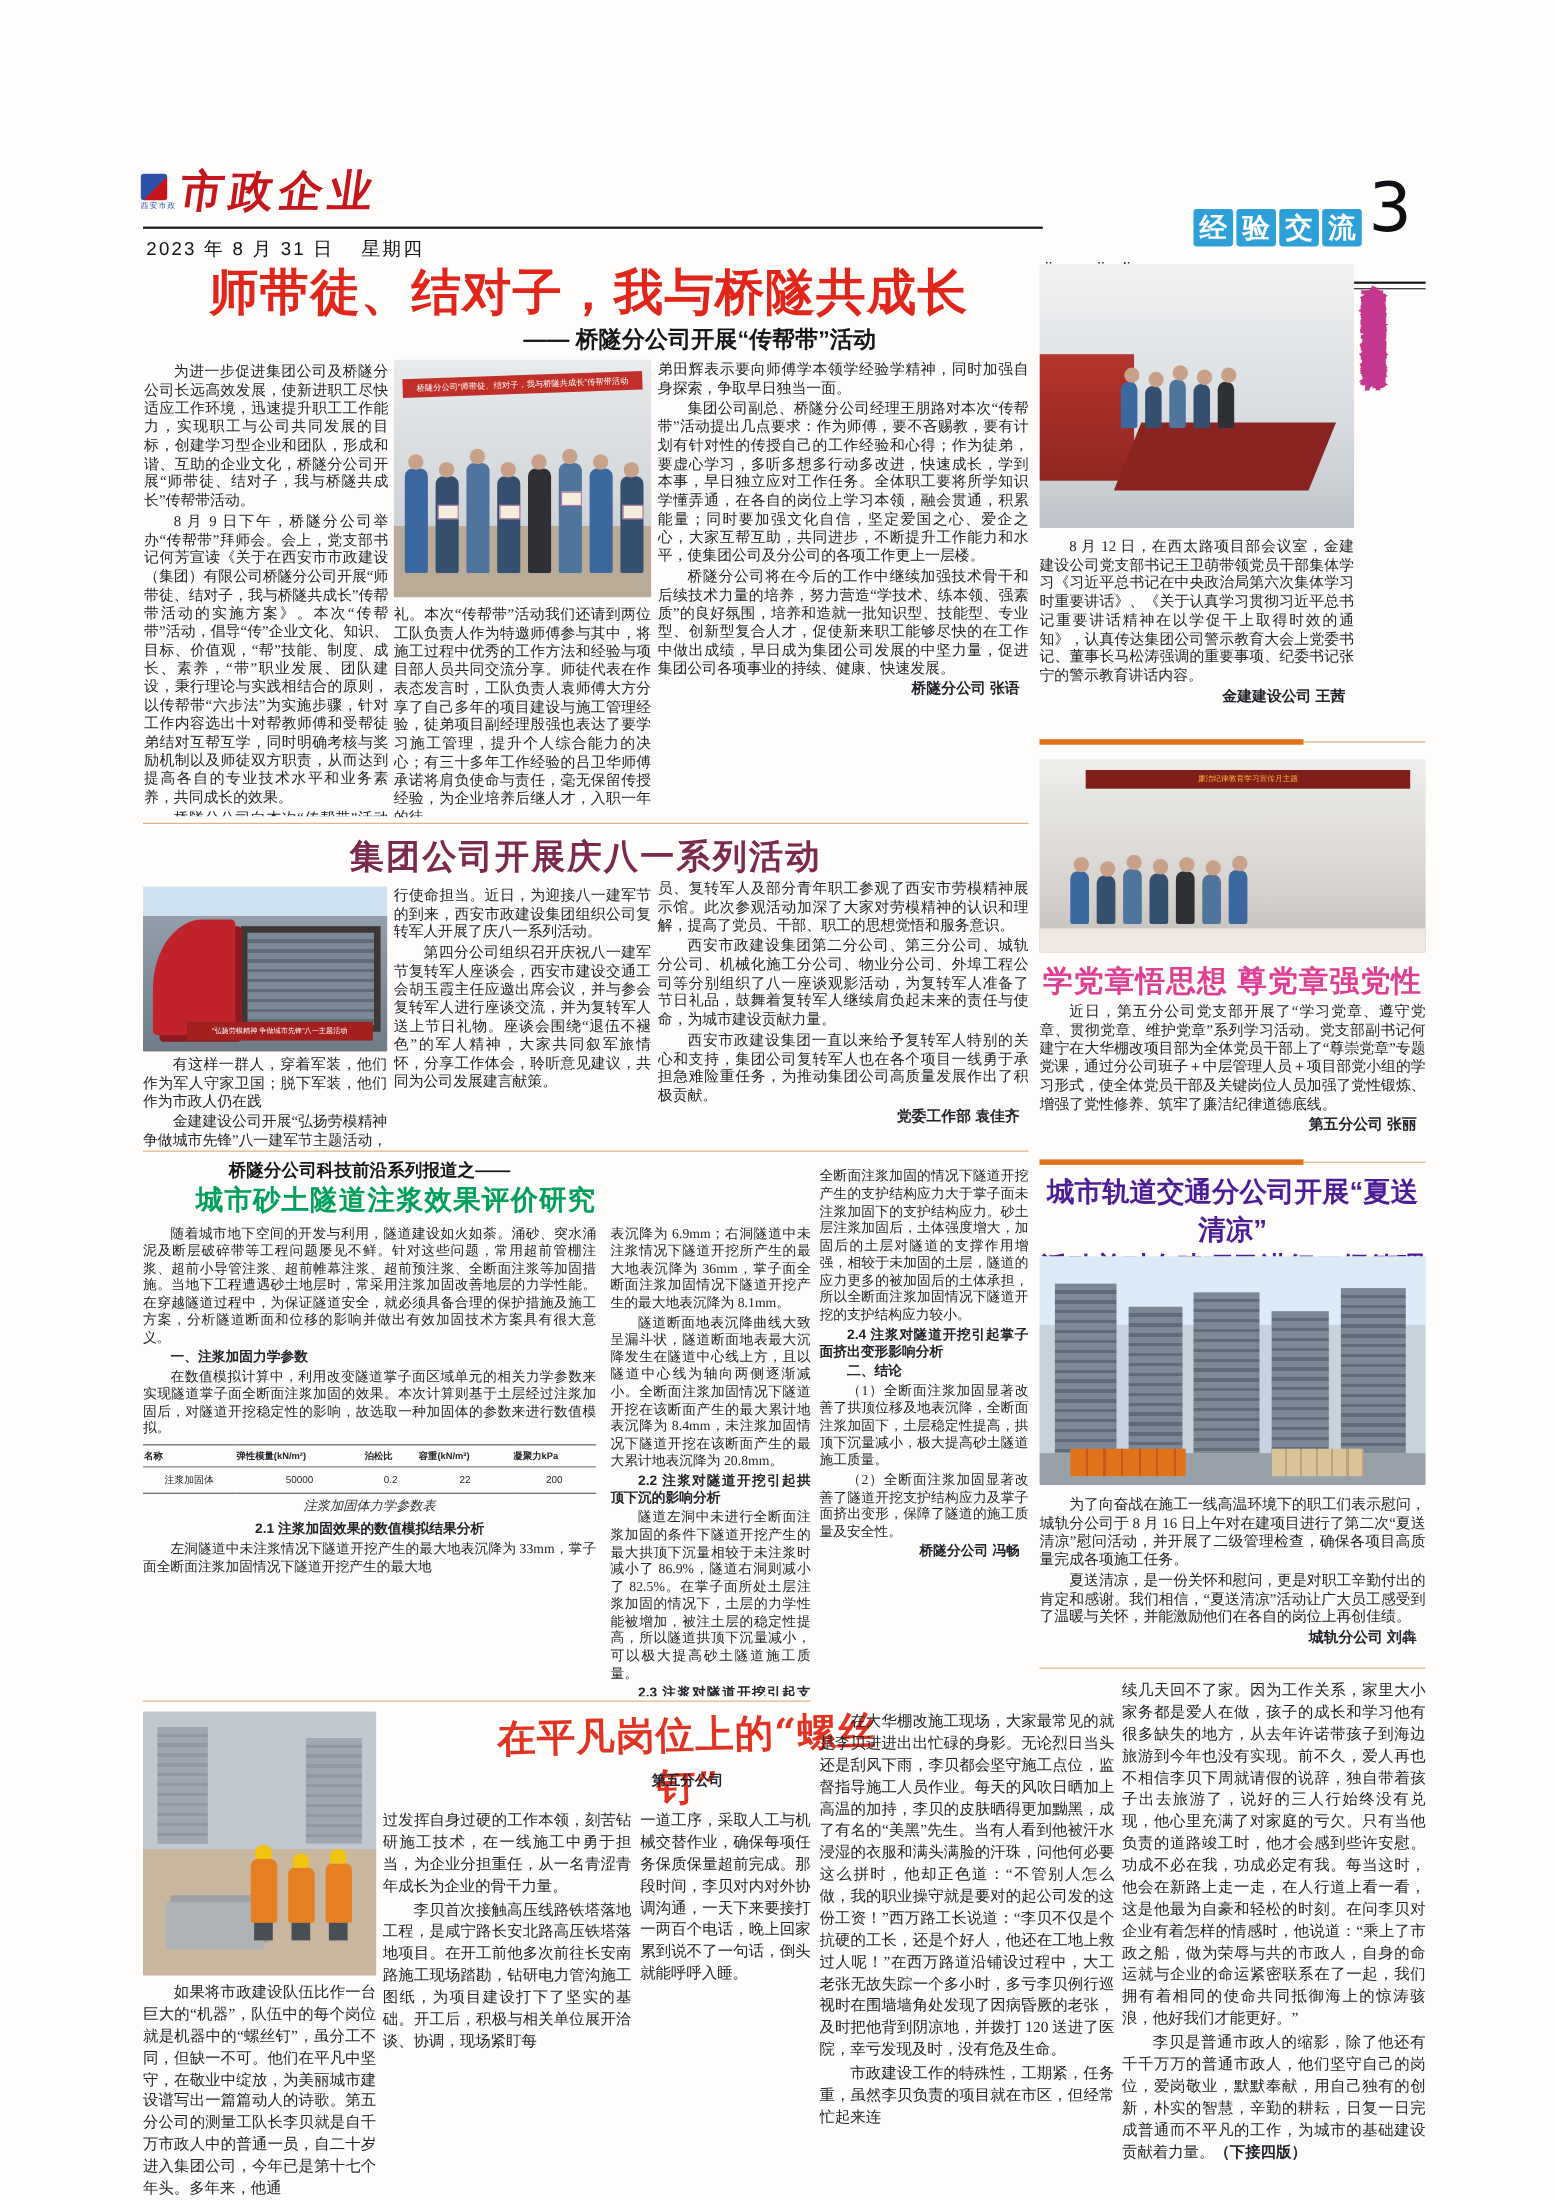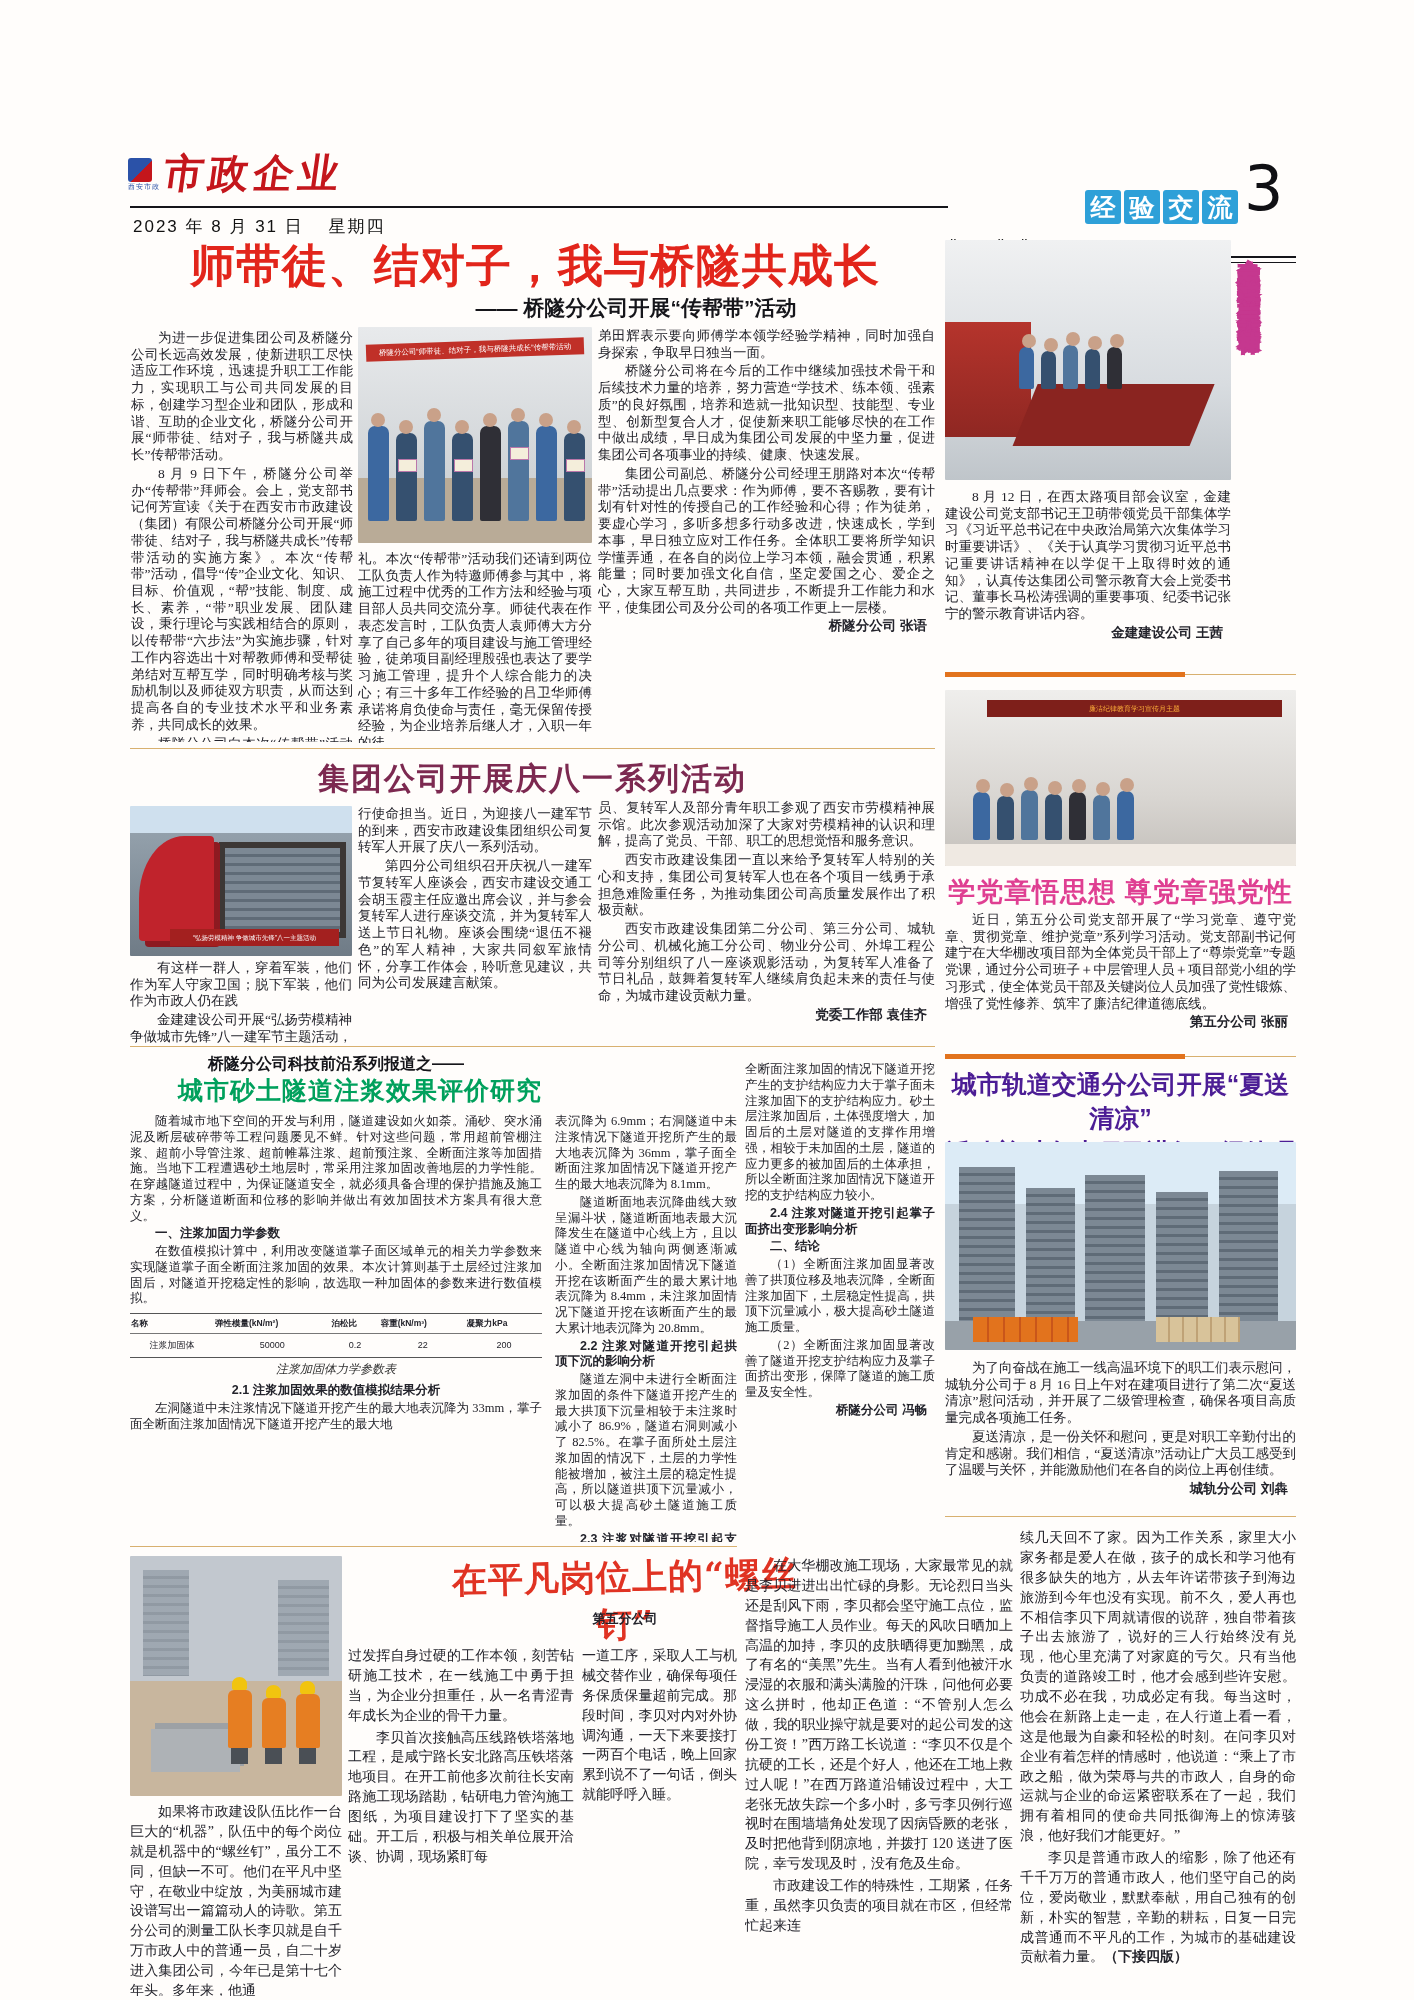--- a/index.html
+++ b/index.html
@@ -114,22 +114,22 @@
     <div class="abs bt" style="left:131px;top:330px;width:222px;height:412px;">
       <p>为进一步促进集团公司及桥隧分公司长远高效发展，使新进职工尽快适应工作环境，迅速提升职工工作能力，实现职工与公司共同发展的目标，创建学习型企业和团队，形成和谐、互助的企业文化，桥隧分公司开展“师带徒、结对子，我与桥隧共成长”传帮带活动。</p>
       <p>8 月 9 日下午，桥隧分公司举办“传帮带”拜师会。会上，党支部书记何芳宣读《关于在西安市市政建设（集团）有限公司桥隧分公司开展“师带徒、结对子，我与桥隧共成长”传帮带活动的实施方案》。本次“传帮带”活动，倡导“传”企业文化、知识、目标、价值观，“帮”技能、制度、成长、素养，“带”职业发展、团队建设，秉行理论与实践相结合的原则，以传帮带“六步法”为实施步骤，针对工作内容选出十对帮教师傅和受帮徒弟结对互帮互学，同时明确考核与奖励机制以及师徒双方职责，从而达到提高各自的专业技术水平和业务素养，共同成长的效果。</p>
       <p>桥隧分公司向本次“传帮带”活动十位帮教师傅颁发聘书，受教徒弟向师傅行拜师</p>
     </div>
     <div class="abs bt" style="left:358px;top:551px;width:234px;height:192px;">
       <p class="ni">礼。本次“传帮带”活动我们还请到两位工队负责人作为特邀师傅参与其中，将施工过程中优秀的工作方法和经验与项目部人员共同交流分享。师徒代表在作表态发言时，工队负责人袁师傅大方分享了自己多年的项目建设与施工管理经验，徒弟项目副经理殷强也表达了要学习施工管理，提升个人综合能力的决心；有三十多年工作经验的吕卫华师傅承诺将肩负使命与责任，毫无保留传授经验，为企业培养后继人才，入职一年的徒</p>
     </div>
     <div class="abs bt" style="left:598px;top:328px;width:337px;height:414px;">
       <p class="ni">弟田辉表示要向师傅学本领学经验学精神，同时加强自身探索，争取早日独当一面。</p>
+      <p>集团公司副总、桥隧分公司经理王朋路对本次“传帮带”活动提出几点要求：作为师傅，要不吝赐教，要有计划有针对性的传授自己的工作经验和心得；作为徒弟，要虚心学习，多听多想多行动多改进，快速成长，学到本事，早日独立应对工作任务。全体职工要将所学知识学懂弄通，在各自的岗位上学习本领，融会贯通，积累能量；同时要加强文化自信，坚定爱国之心、爱企之心，大家互帮互助，共同进步，不断提升工作能力和水平，使集团公司及分公司的各项工作更上一层楼。</p>
       <p>桥隧分公司将在今后的工作中继续加强技术骨干和后续技术力量的培养，努力营造“学技术、练本领、强素质”的良好氛围，培养和造就一批知识型、技能型、专业型、创新型复合人才，促使新来职工能够尽快的在工作中做出成绩，早日成为集团公司发展的中坚力量，促进集团公司各项事业的持续、健康、快速发展。</p>
-      <p>集团公司副总、桥隧分公司经理王朋路对本次“传帮带”活动提出几点要求：作为师傅，要不吝赐教，要有计划有针对性的传授自己的工作经验和心得；作为徒弟，要虚心学习，多听多想多行动多改进，快速成长，学到本事，早日独立应对工作任务。全体职工要将所学知识学懂弄通，在各自的岗位上学习本领，融会贯通，积累能量；同时要加强文化自信，坚定爱国之心、爱企之心，大家互帮互助，共同进步，不断提升工作能力和水平，使集团公司及分公司的各项工作更上一层楼。</p>
       <p class="byline ni">桥隧分公司 张语</p>
     </div>
   </section>
 
   <section>
     <div class="photo" style="left:945px;top:240px;width:286px;height:240px;background:linear-gradient(#f0f1f2,#d8dce0 60%,#bfc5ca);">
       <div class="abs" style="left:0;top:34%;width:30%;height:48%;background:linear-gradient(#b5342c,#8f2722);"></div>
       <div class="abs" style="left:28%;bottom:14%;width:62%;height:26%;background:#8a2420;transform:skewX(-22deg);"></div>
       <div class="crowd" style="left:26%;bottom:38%;">
         <div class="fig" style="height:42px;width:15px;"></div>
@@ -163,22 +163,22 @@
     <div class="abs bt" style="left:130px;top:960px;width:222px;height:84px;">
       <p>有这样一群人，穿着军装，他们作为军人守家卫国；脱下军装，他们作为市政人仍在践</p>
       <p>金建建设公司开展“弘扬劳模精神 争做城市先锋”八一建军节主题活动，组织全体党</p>
     </div>
     <div class="abs bt" style="left:358px;top:806px;width:234px;height:238px;">
       <p class="ni">行使命担当。近日，为迎接八一建军节的到来，西安市政建设集团组织公司复转军人开展了庆八一系列活动。</p>
       <p>第四分公司组织召开庆祝八一建军节复转军人座谈会，西安市建设交通工会胡玉霞主任应邀出席会议，并与参会复转军人进行座谈交流，并为复转军人送上节日礼物。座谈会围绕“退伍不褪色”的军人精神，大家共同叙军旅情怀，分享工作体会，聆听意见建议，共同为公司发展建言献策。</p>
     </div>
     <div class="abs bt" style="left:598px;top:800px;width:337px;height:228px;">
       <p class="ni">员、复转军人及部分青年职工参观了西安市劳模精神展示馆。此次参观活动加深了大家对劳模精神的认识和理解，提高了党员、干部、职工的思想觉悟和服务意识。</p>
+      <p>西安市政建设集团第二分公司、第三分公司、城轨分公司、机械化施工分公司、物业分公司、外埠工程公司等分别组织了八一座谈观影活动，为复转军人准备了节日礼品，鼓舞着复转军人继续肩负起未来的责任与使命，为城市建设贡献力量。</p>
       <p>西安市政建设集团一直以来给予复转军人特别的关心和支持，集团公司复转军人也在各个项目一线勇于承担急难险重任务，为推动集团公司高质量发展作出了积极贡献。</p>
-      <p>西安市政建设集团第二分公司、第三分公司、城轨分公司、机械化施工分公司、物业分公司、外埠工程公司等分别组织了八一座谈观影活动，为复转军人准备了节日礼品，鼓舞着复转军人继续肩负起未来的责任与使命，为城市建设贡献力量。</p>
       <p class="byline ni">党委工作部 袁佳齐</p>
     </div>
   </section>
 
   <section>
     <div class="abs rule-tan" style="left:130px;top:1046px;width:805px;"></div>
     <div class="abs kicker" style="left:130px;top:1054px;width:412px;">桥隧分公司科技前沿系列报道之——</div>
     <div class="abs hl-green" style="left:130px;top:1074px;width:412px;">城市砂土隧道注浆效果评价研究</div>
 
     <div class="abs bt bt-s" style="left:130px;top:1114px;width:412px;height:428px;">

